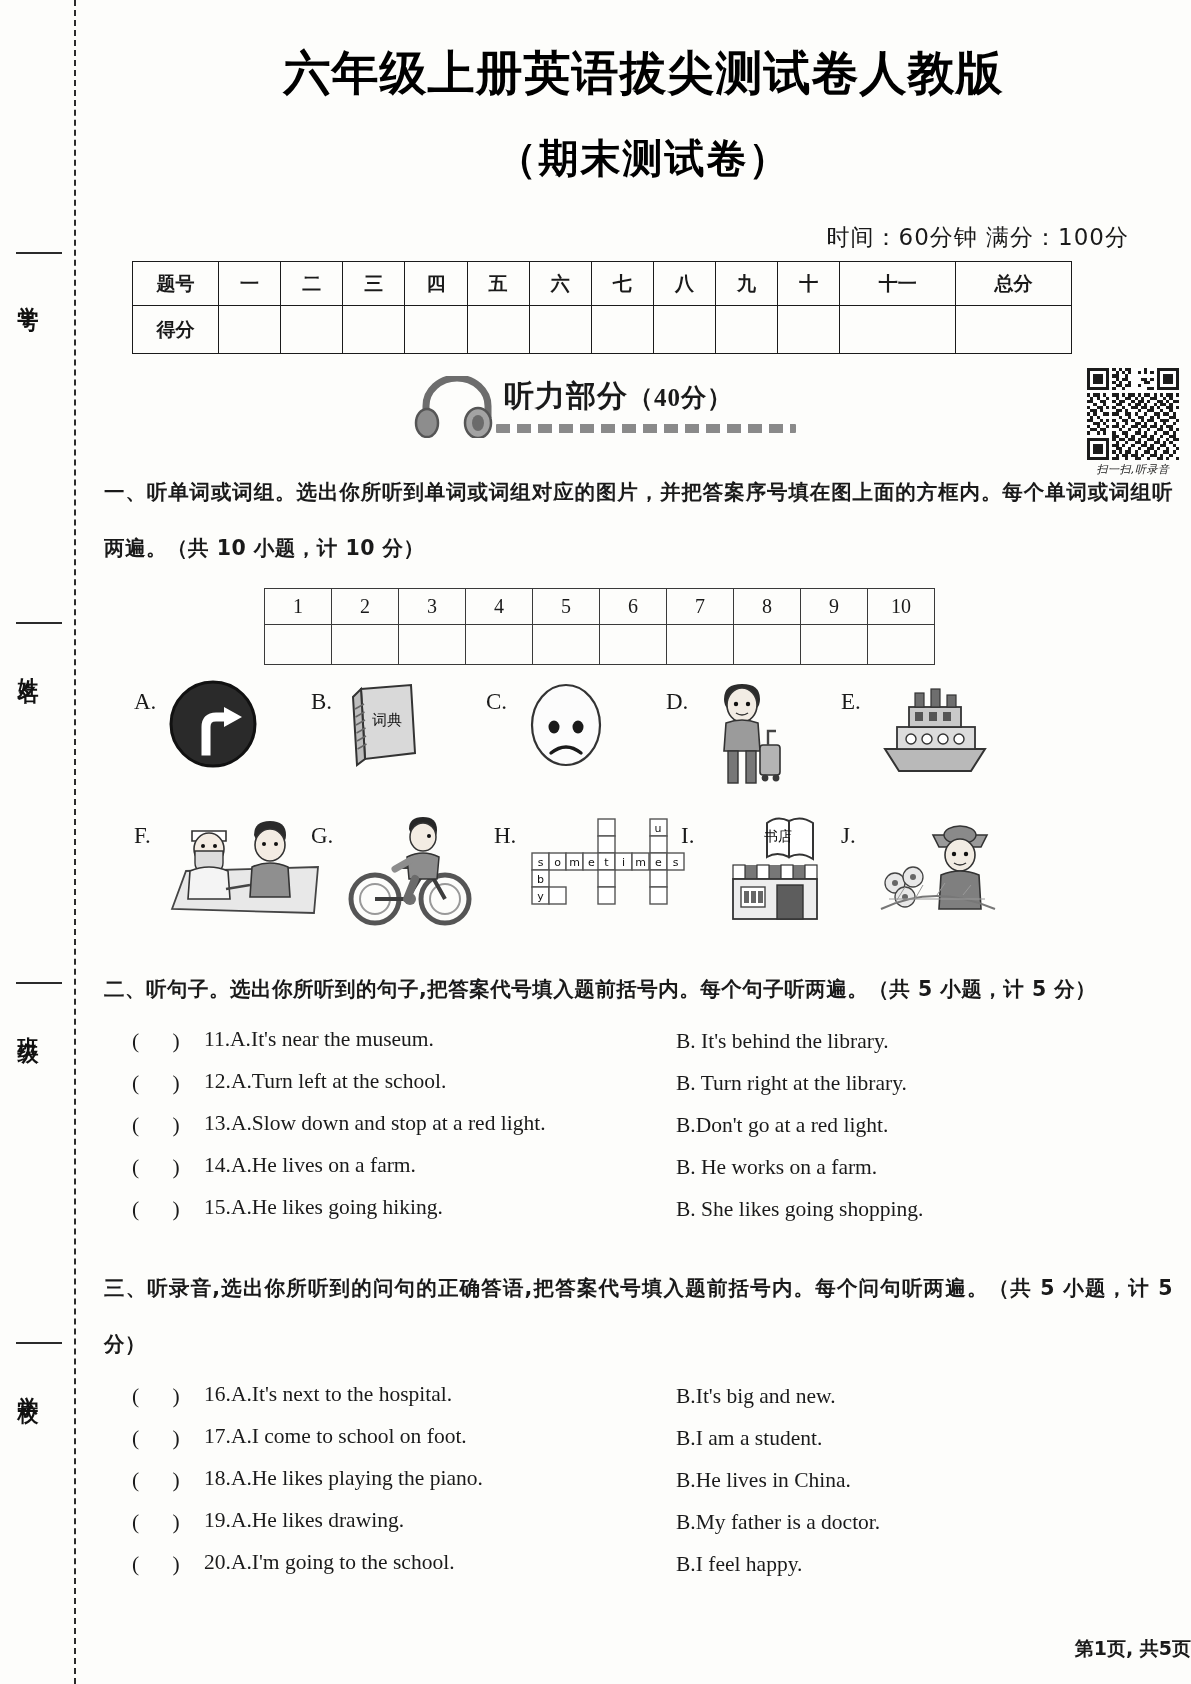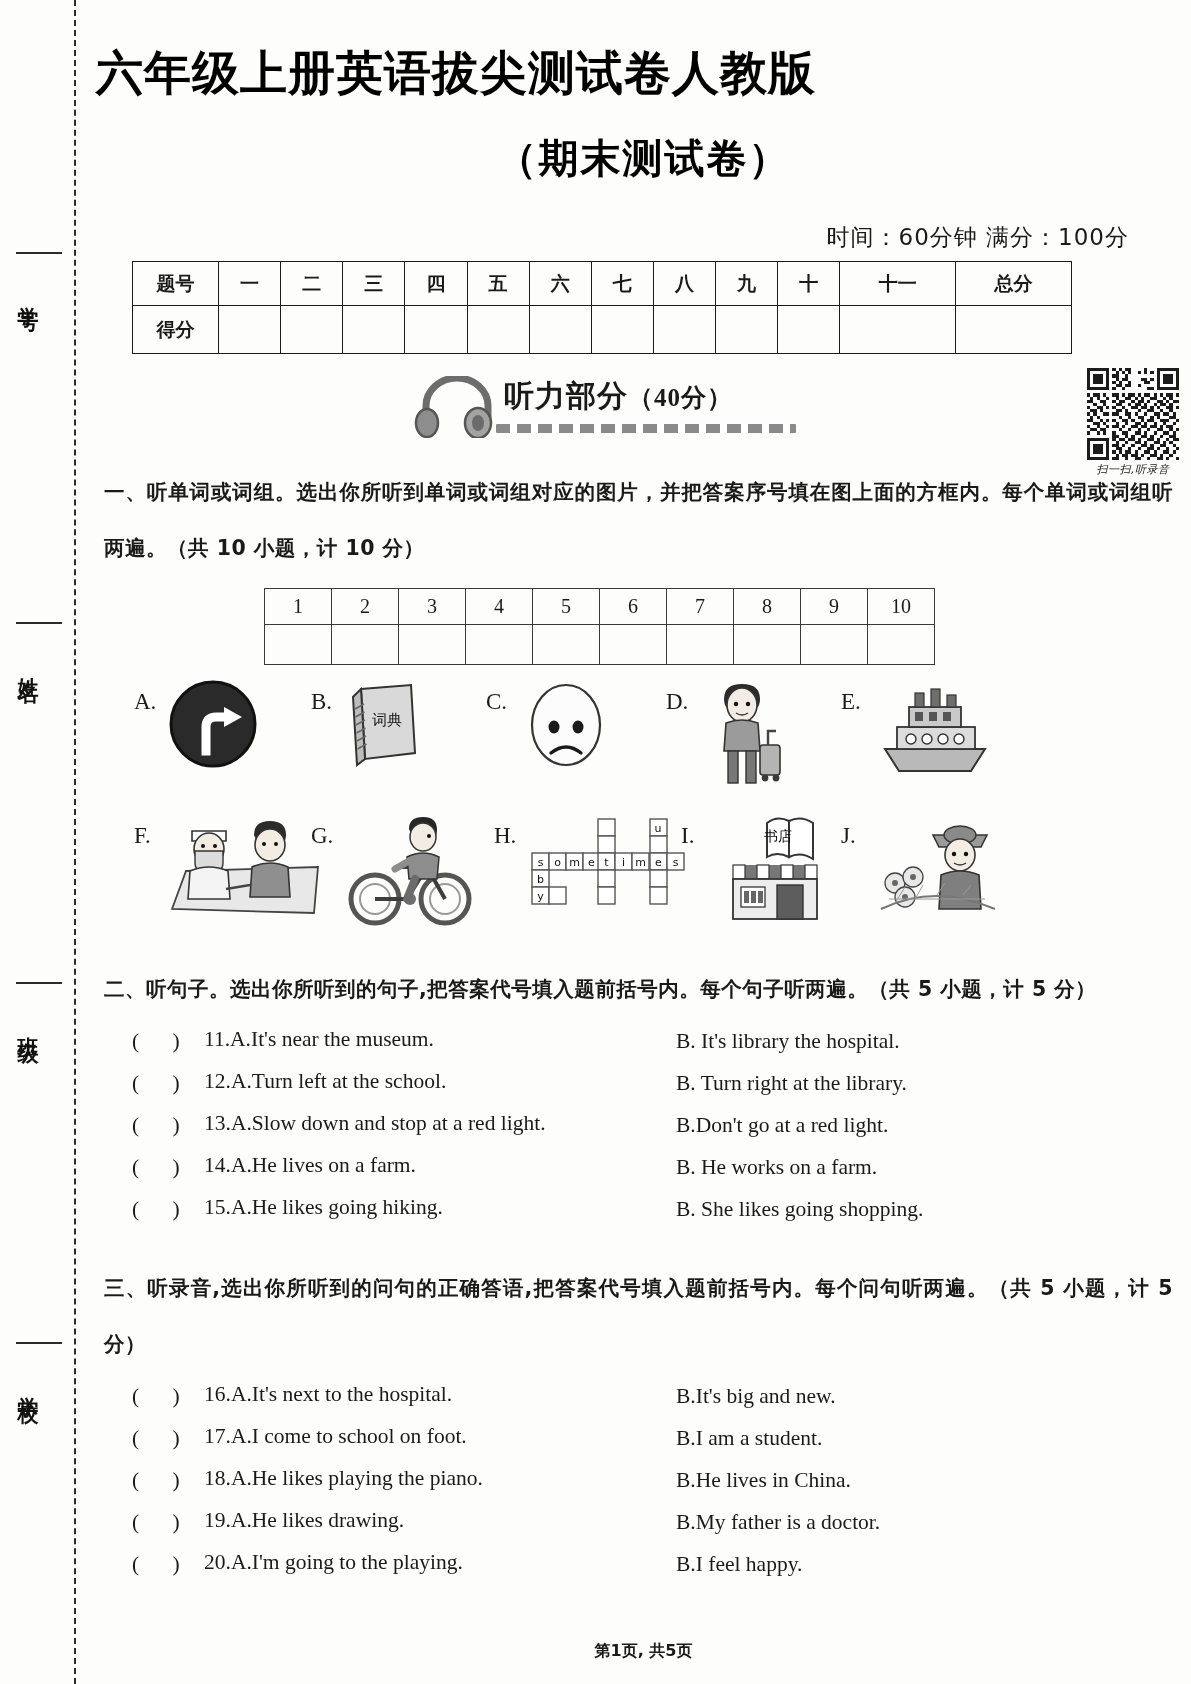--- a/index.html
+++ b/index.html
@@ -37,20 +37,21 @@
   .vlabel.l4 { top: 1380px; }
   .vtick {
     position: absolute; left: 16px; width: 46px; height: 0;
     border-top: 2px solid #2b2b2b;
   }
 
   
   .page { position: absolute; left: 96px; top: 0; width: 1095px; height: 1684px; }
 
   .title-main {
+    text-align: center;
     font-family: "DejaVu Sans", sans-serif;
     font-weight: bold;
     font-size: 47px;
     letter-spacing: 1px;
     margin: 42px 0 0 0;
     color: #000;
   }
   .title-sub {
     text-align: center;
     font-family: "DejaVu Sans", sans-serif;
@@ -154,24 +155,24 @@
     height: 42px;
     font-family: "Liberation Serif", serif;
     font-size: 21.5px;
   }
   .cl-paren { position: absolute; left: 36px; top: 6px; letter-spacing: 14px; }
   .cl-a { position: absolute; left: 108px; top: 4px; white-space: nowrap; }
   .cl-b { position: absolute; left: 580px; top: 6px; white-space: nowrap; }
 
   .footer {
     position: absolute; left: 0; right: 0; bottom: 22px;
-    text-align: center;
+    text-align: right;
     font-family: "DejaVu Sans", sans-serif;
     font-weight: bold;
-    font-size: 16px;
+    font-size: 19px;
   }
 </style>
 </head>
 <body>
 
 <div class="left-strip">
   <div class="dash-line"></div>
   <div class="vtick" style="top:252px"></div>
   <div class="vlabel l1">学号：</div>
   <div class="vtick" style="top:622px"></div>
@@ -739,21 +740,21 @@
       </div>
     </div>
   </div>
 
   <div class="q-head" style="margin-top:16px">二、听句子。选出你所听到的句子,把答案代号填入题前括号内。每个句子听两遍。（共 5 小题，计 5 分）</div>
 
   <div class="choice-list">
     <div class="choice-row">
       <span class="cl-paren">(    )</span>
       <span class="cl-a"><span>11.</span><span>A.It's near the museum.</span></span>
-      <span class="cl-b">B. It's library the hospital.</span>
+      <span class="cl-b">B. It's behind the library.</span>
     </div>
     <div class="choice-row">
       <span class="cl-paren">(    )</span>
       <span class="cl-a"><span>12.</span><span>A.Turn left at the school.</span></span>
       <span class="cl-b">B. Turn right at the library.</span>
     </div>
     <div class="choice-row">
       <span class="cl-paren">(    )</span>
       <span class="cl-a"><span>13.</span><span>A.Slow down and stop at a red light.</span></span>
       <span class="cl-b">B.Don't go at a red light.</span>
@@ -788,20 +789,20 @@
       <span class="cl-a"><span>18.</span><span>A.He likes playing the piano.</span></span>
       <span class="cl-b">B.He lives in China.</span>
     </div>
     <div class="choice-row">
       <span class="cl-paren">(    )</span>
       <span class="cl-a"><span>19.</span><span>A.He likes drawing.</span></span>
       <span class="cl-b">B.My father is a doctor.</span>
     </div>
     <div class="choice-row">
       <span class="cl-paren">(    )</span>
-      <span class="cl-a"><span>20.</span><span>A.I'm going to the playing.</span></span>
+      <span class="cl-a"><span>20.</span><span>A.I'm going to the school.</span></span>
       <span class="cl-b">B.I feel happy.</span>
     </div>
   </div>
 
   <div class="footer">第1页, 共5页</div>
 
 </div>
 
 </body></html>

